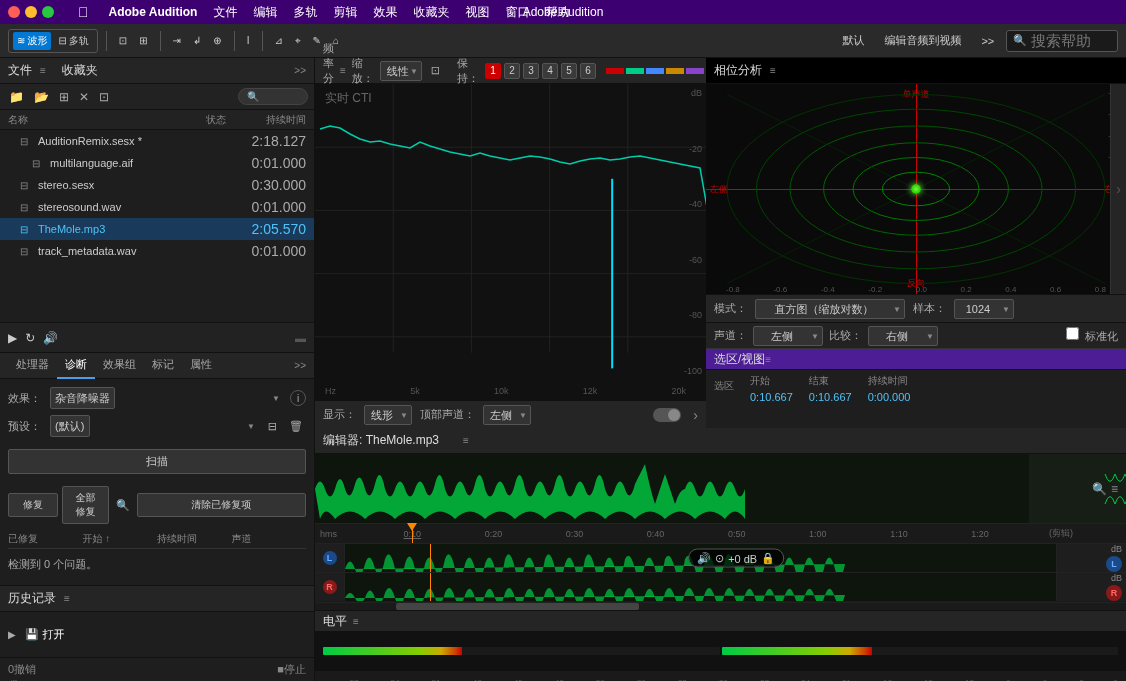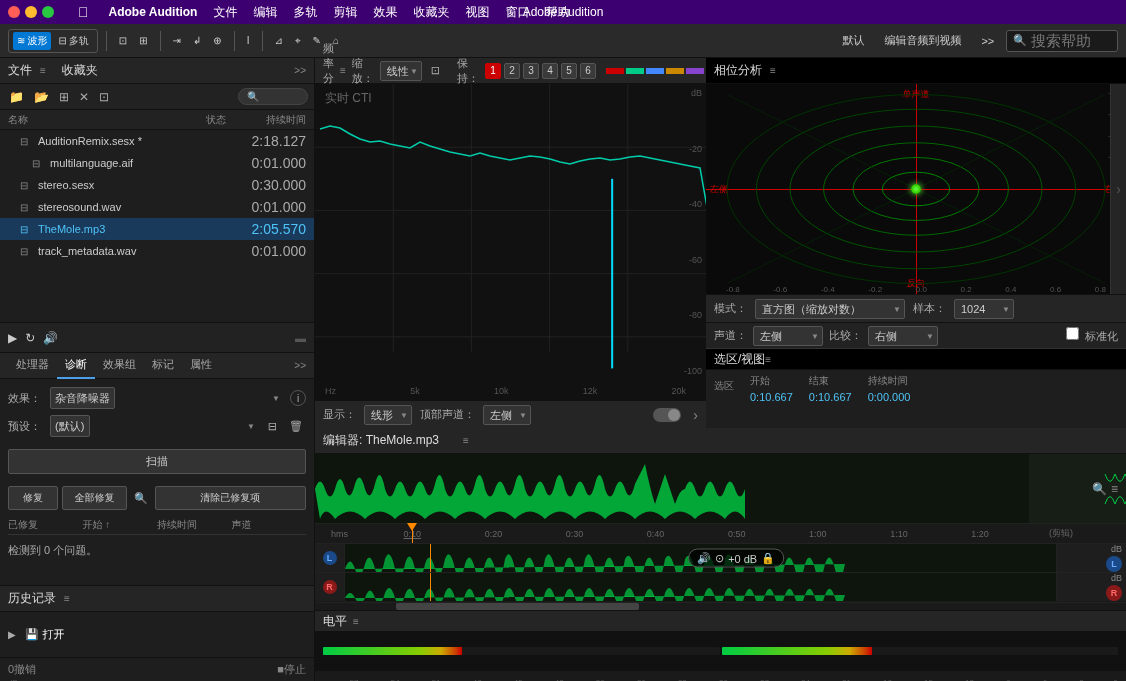--- a/index.html
+++ b/index.html
@@ -540,20 +540,21 @@
     .phase-select {
       background: #333;
       border: 1px solid #555;
       color: #ccc;
       font-size: 11px;
       padding: 2px 18px 2px 6px;
       border-radius: 2px;
       height: 20px;
       appearance: none;
       cursor: pointer;
+      text-align: center;
     }
     .phase-select-wrap::after {
       content: '▼';
       position: absolute;
       right: 4px;
       top: 50%;
       transform: translateY(-50%);
       font-size: 8px;
       color: #888;
       pointer-events: none;
@@ -564,21 +565,21 @@
     #selection-panel {
       height: 80px;
       background: #1e1e1e;
       display: flex;
       flex-direction: column;
     }
     .sel-header {
       display: flex;
       align-items: center;
       padding: 4px 8px;
-      background: #000000;
+      background: #4c1d95;
       border-top: 1px solid #333;
       border-bottom: 1px solid #111;
       height: 22px;
     }
     .sel-grid {
       display: flex;
       padding: 4px 8px;
       gap: 16px;
     }
     .sel-col { display: flex; flex-direction: column; gap: 3px; }
@@ -989,21 +990,21 @@
           <span class="icon-btn">⊟</span>
           <span class="icon-btn">🗑</span>
         </div>
       </div>
       <div class="effects-action-btns">
         <div class="btn-primary">扫描</div>
       </div>
       <div class="diagnostics-body">
         <div style="display:flex;gap:4px;align-items:center;padding:2px 0;">
           <div class="btn-primary" style="flex:none;width:50px;font-size:10px;">修复</div>
-          <div class="btn-primary" style="flex:none;width:65px;font-size:10px;">全部修复</div>
+          <div class="btn-primary" style="flex:none;width:47px;font-size:10px;">全部修复</div>
           <span class="icon-btn">🔍</span>
           <div class="btn-primary" style="flex:1;font-size:10px;">清除已修复项</div>
         </div>
         <div class="diag-cols">
           <span class="diag-col">已修复</span>
           <span class="diag-col">开始 ↑</span>
           <span class="diag-col">持续时间</span>
           <span class="diag-col">声道</span>
         </div>
         <div class="diag-status">检测到 0 个问题。</div>
@@ -1273,21 +1274,21 @@
               <path d="M790,50 Q795,35 800,50 Q805,35 810,50 Q815,35 820,50 Q825,35 830,50 Q835,35 840,50 Q845,35 850,50" fill="none" stroke="#00cc44" stroke-width="1"></path>
             </svg>
           </div>
           <div class="editor-waveform-controls">
             <span class="waveform-ctrl-btn">🔍</span>
             <span class="waveform-ctrl-btn">≡</span>
           </div>
         </div>
 
         <div class="editor-timeline">
-          <span style="font-size:9px;color:#666;position:absolute;left:16px;">hms</span>
+          <span style="font-size:9px;color:#666;position:absolute;left:5px;">hms</span>
           <span class="timeline-mark" style="left:12%;text-decoration:underline;">0:10</span>
           <span class="timeline-mark" style="left:22%;">0:20</span>
           <span class="timeline-mark" style="left:32%;">0:30</span>
           <span class="timeline-mark" style="left:42%;">0:40</span>
           <span class="timeline-mark" style="left:52%;">0:50</span>
           <span class="timeline-mark" style="left:62%;">1:00</span>
           <span class="timeline-mark" style="left:72%;">1:10</span>
           <span class="timeline-mark" style="left:82%;">1:20</span>
           <span class="timeline-mark" style="left:92%;">(剪辑)</span>
 

